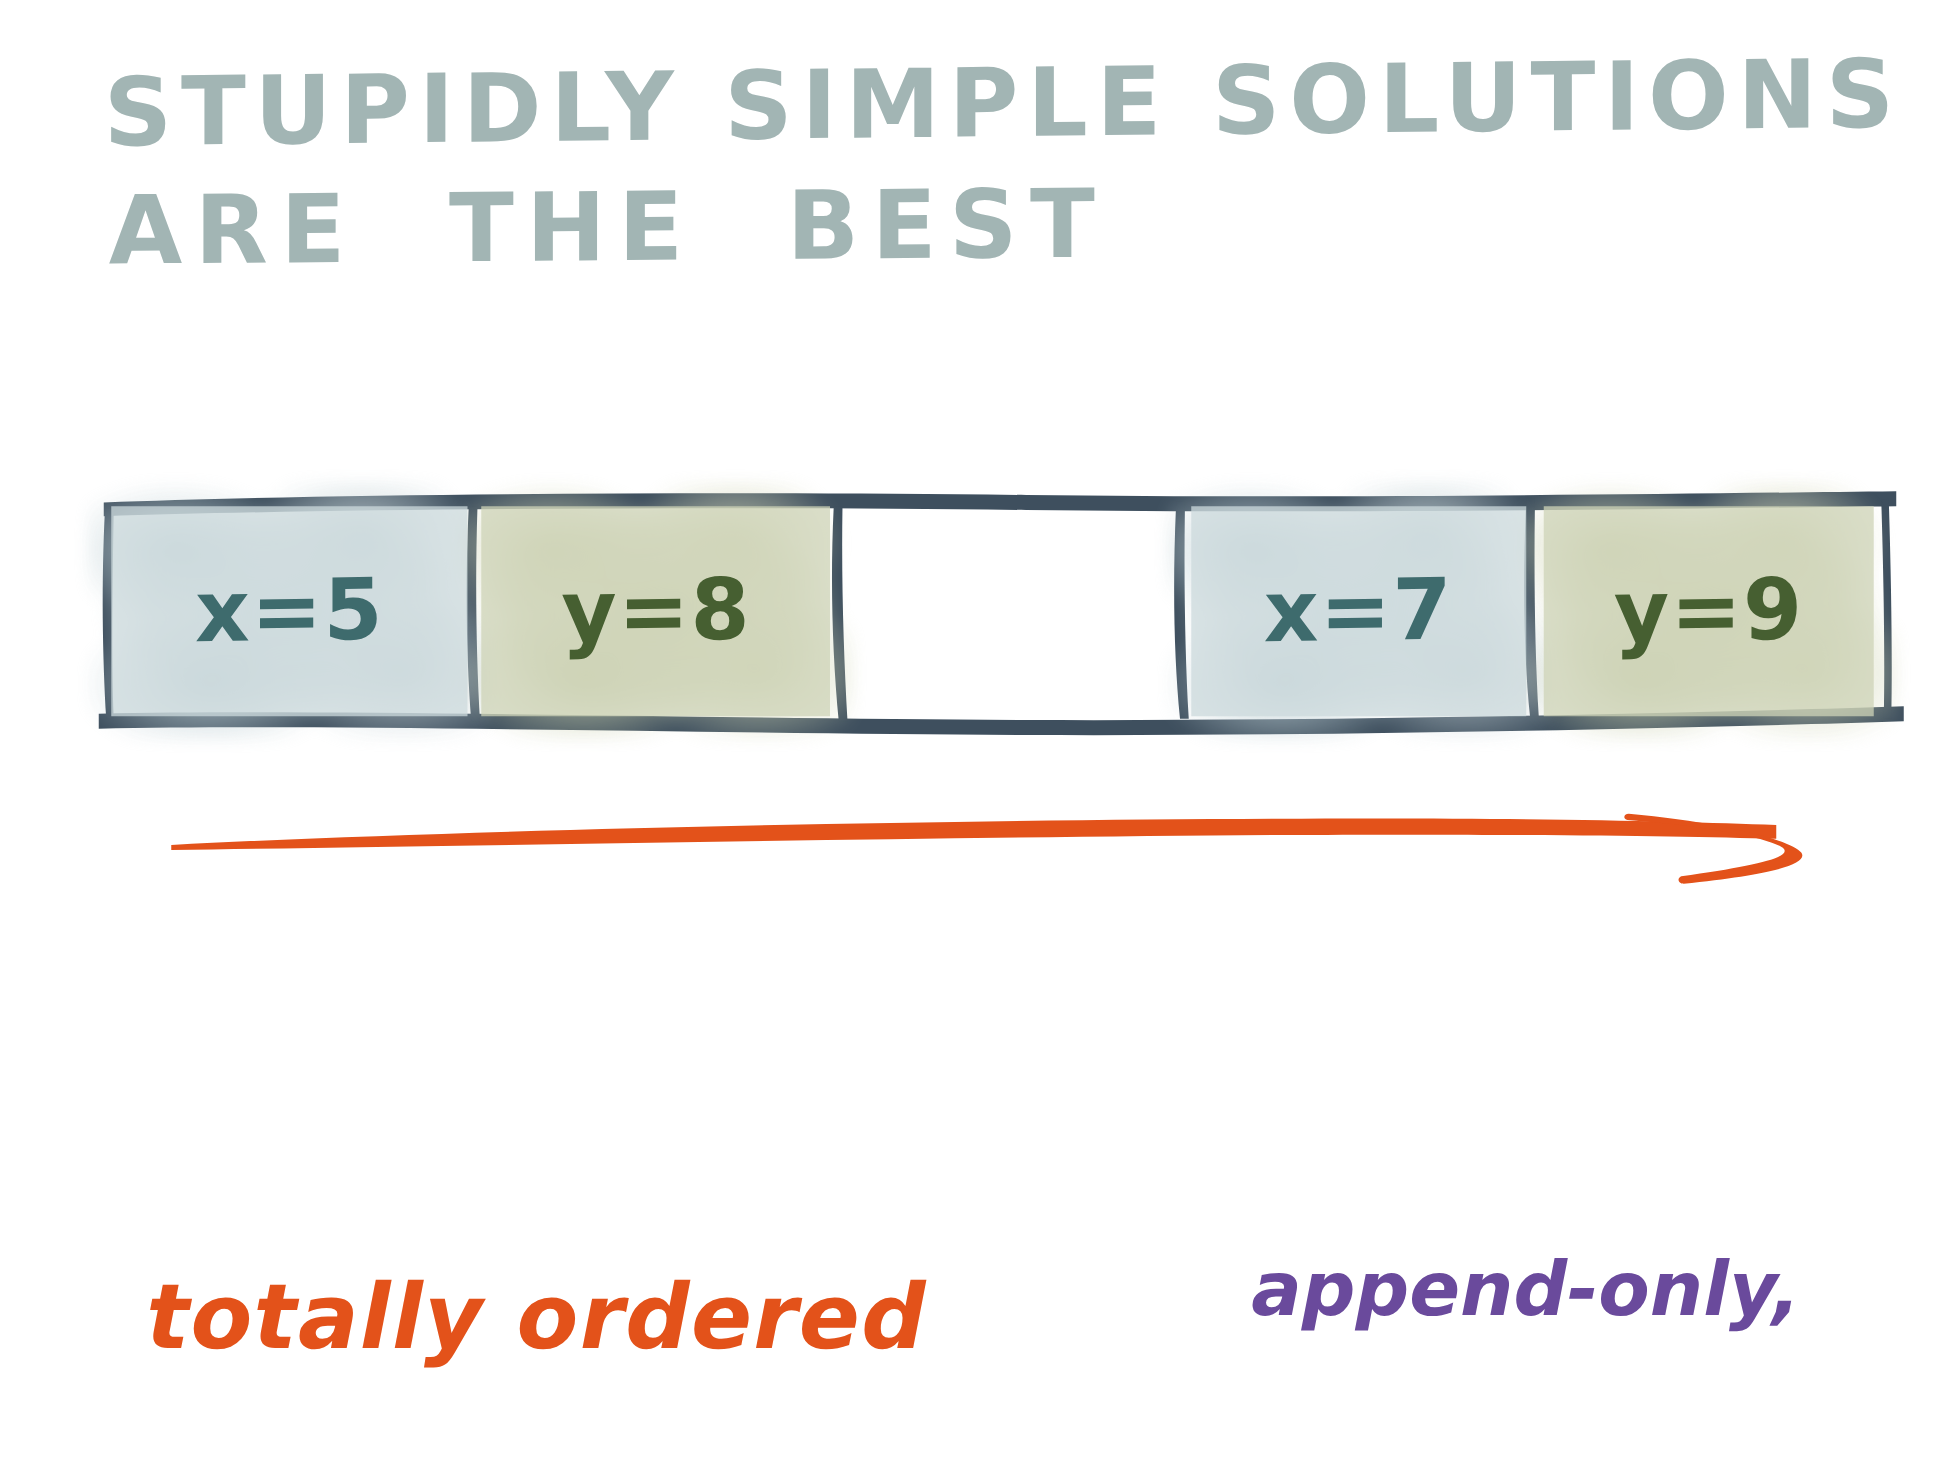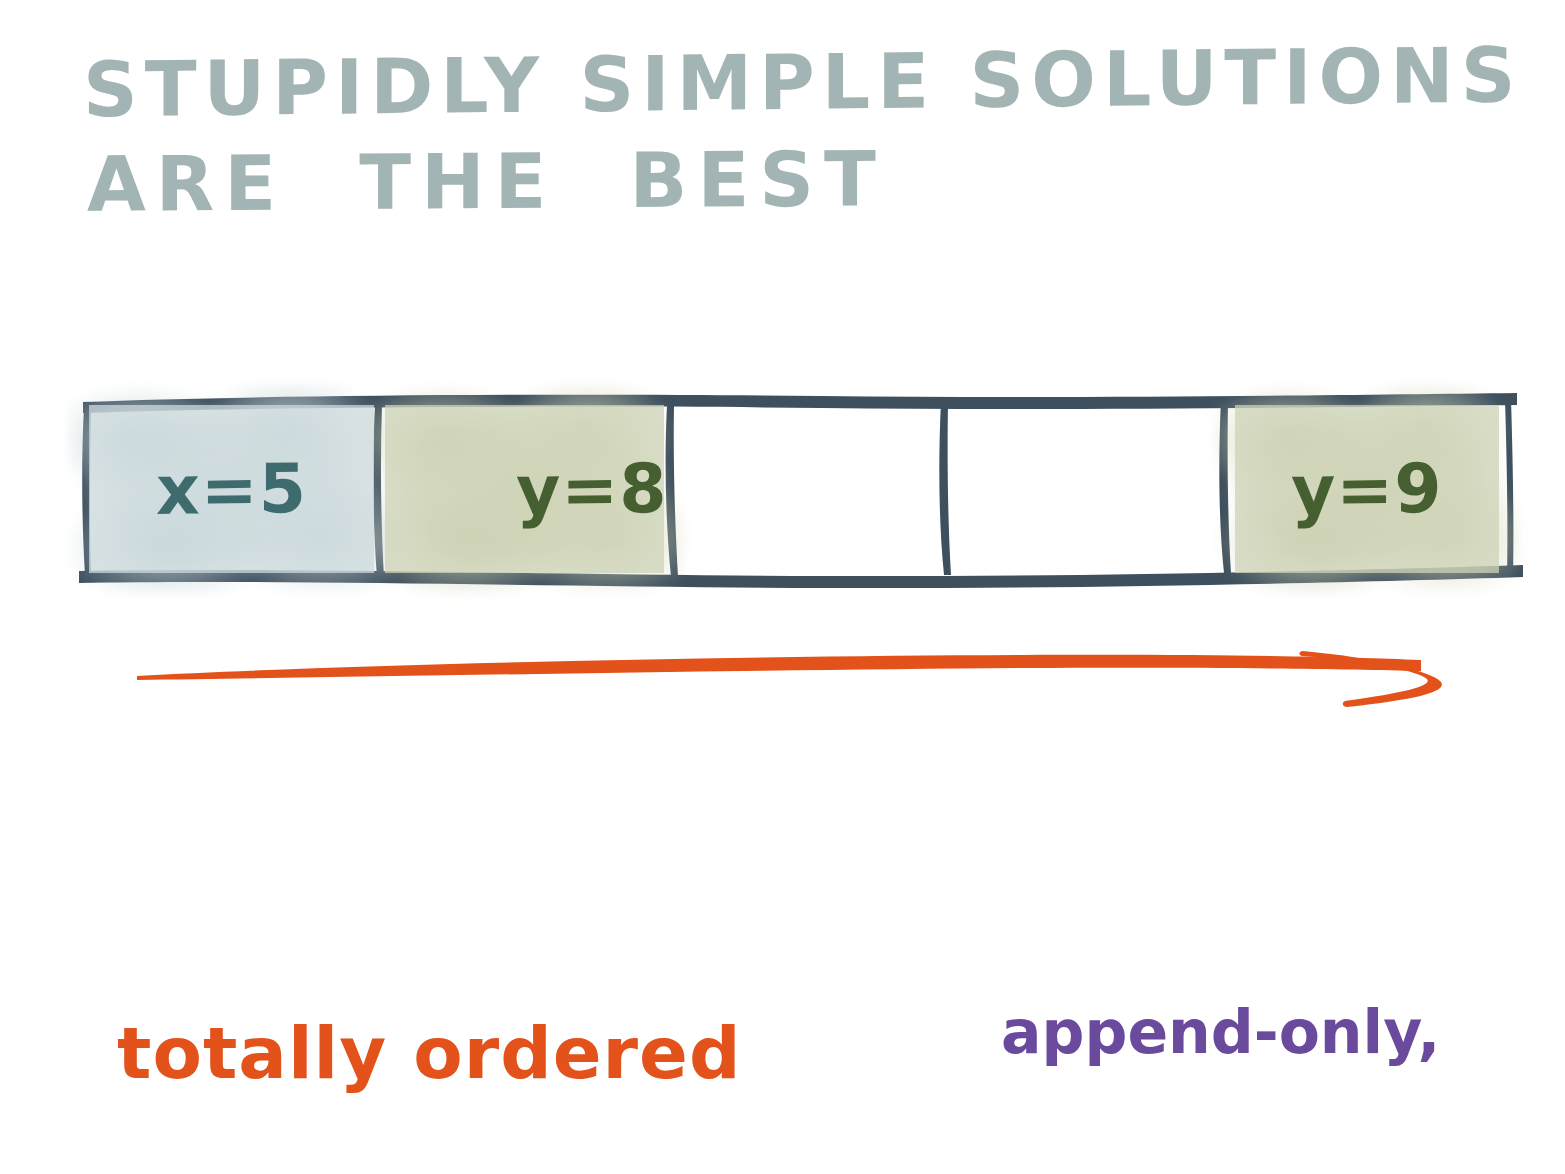--- a/index.html
+++ b/index.html
@@ -151,21 +151,21 @@
     color: #e3521a;
     letter-spacing: 1px;
   }
   #caption-right {
     left: 980px;
     top: 820px;
     font-size: 60px;
     color: #6a4a9c;
     letter-spacing: 0px;
   }
-  .caption span { display: block; }
+  .caption span { display: block; font-style: italic; }
 </style>
 </head>
 <body>
 
 <div id="canvas">
 
   <div id="title-block">
     <span class="title-line l1">STUPIDLY SIMPLE SOLUTIONS</span>
     <span class="title-line l2">ARE  THE  BEST</span>
   </div>
@@ -173,27 +173,32 @@
   <div id="sequence-box">
 
     <div id="cells-layer">
 
       <div class="cell teal" style="left:24px; width:293px;align-items:center;">
         <div class="wash"></div>
         <div class="wash-core"></div>
         <span class="cell-label">x=5</span>
       </div>
 
-      <div class="cell green" style="left:320px; width:287px;justify-content:flex-end;">
+      <div class="cell green" style="left:320px; width:287px;">
         <div class="wash"></div>
         <div class="wash-core"></div>
         <span class="cell-label">y=8</span>
       </div>
 
 
+      <div class="cell teal" style="left:888px; width:276px;">
+        <div class="wash"></div>
+        <div class="wash-core"></div>
+        <span class="cell-label">x=7</span>
+      </div>
 
       <div class="cell green" style="left:1170px; width:272px;justify-content:center;">
         <div class="wash"></div>
         <div class="wash-core"></div>
         <span class="cell-label">y=9</span>
       </div>
 
     </div>
 
     <svg viewBox="0 0 1480 225">

